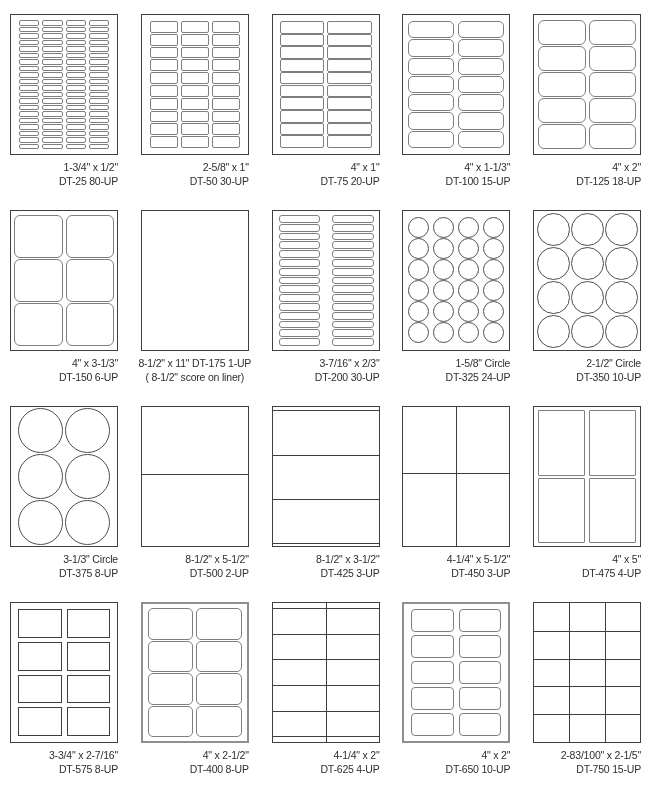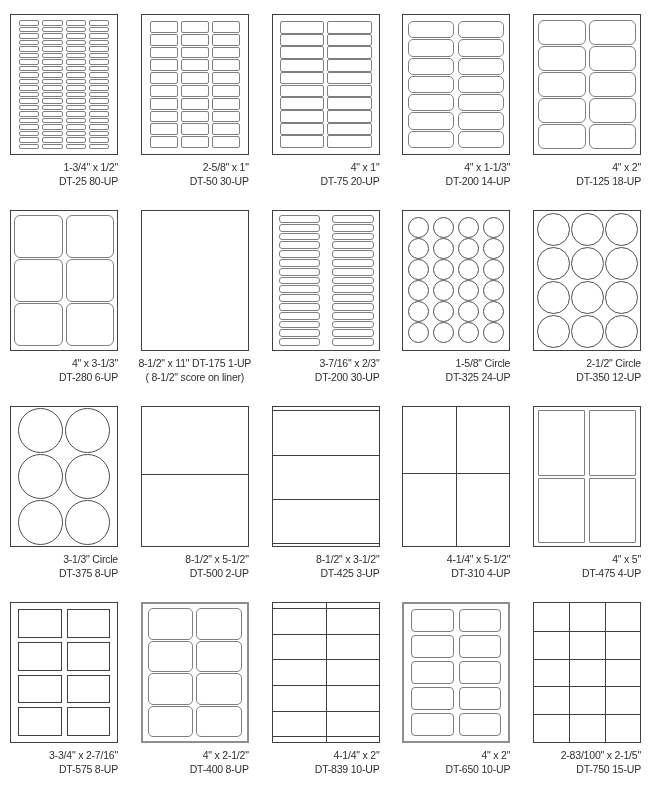--- a/index.html
+++ b/index.html
@@ -219,21 +219,21 @@
         <div class="label" style="left: 55px; top: 60.8571px; width: 46px; height: 17.2857px; border-radius: 5px; border-color: rgb(127, 127, 127);"></div>
         <div class="label" style="left: 5px; top: 79.1429px; width: 46px; height: 17.2857px; border-radius: 5px; border-color: rgb(127, 127, 127);"></div>
         <div class="label" style="left: 55px; top: 79.1429px; width: 46px; height: 17.2857px; border-radius: 5px; border-color: rgb(127, 127, 127);"></div>
         <div class="label" style="left: 5px; top: 97.4286px; width: 46px; height: 17.2857px; border-radius: 5px; border-color: rgb(127, 127, 127);"></div>
         <div class="label" style="left: 55px; top: 97.4286px; width: 46px; height: 17.2857px; border-radius: 5px; border-color: rgb(127, 127, 127);"></div>
         <div class="label" style="left: 5px; top: 115.714px; width: 46px; height: 17.2857px; border-radius: 5px; border-color: rgb(127, 127, 127);"></div>
         <div class="label" style="left: 55px; top: 115.714px; width: 46px; height: 17.2857px; border-radius: 5px; border-color: rgb(127, 127, 127);"></div>
       </div>
     <div class="cap">
       <div>4" x 1-1/3"</div>
-      <div>DT-200 14-UP</div>
+      <div>DT-100 15-UP</div>
     </div>
   </div>
 
   <div class="card">
     <div class="sheet">
         <div class="label" style="left: 4px; top: 5px; width: 47.5px; height: 25px; border-radius: 6px; border-color: rgb(127, 127, 127);"></div>
         <div class="label" style="left: 54.5px; top: 5px; width: 47.5px; height: 25px; border-radius: 6px; border-color: rgb(127, 127, 127);"></div>
         <div class="label" style="left: 4px; top: 31px; width: 47.5px; height: 25px; border-radius: 6px; border-color: rgb(127, 127, 127);"></div>
         <div class="label" style="left: 54.5px; top: 31px; width: 47.5px; height: 25px; border-radius: 6px; border-color: rgb(127, 127, 127);"></div>
         <div class="label" style="left: 4px; top: 57px; width: 47.5px; height: 25px; border-radius: 6px; border-color: rgb(127, 127, 127);"></div>
@@ -253,21 +253,21 @@
     <div class="sheet">
         <div class="label" style="left: 3px; top: 4px; width: 48.5px; height: 43px; border-radius: 6px; border-color: rgb(127, 127, 127);"></div>
         <div class="label" style="left: 54.5px; top: 4px; width: 48.5px; height: 43px; border-radius: 6px; border-color: rgb(127, 127, 127);"></div>
         <div class="label" style="left: 3px; top: 48px; width: 48.5px; height: 43px; border-radius: 6px; border-color: rgb(127, 127, 127);"></div>
         <div class="label" style="left: 54.5px; top: 48px; width: 48.5px; height: 43px; border-radius: 6px; border-color: rgb(127, 127, 127);"></div>
         <div class="label" style="left: 3px; top: 92px; width: 48.5px; height: 43px; border-radius: 6px; border-color: rgb(127, 127, 127);"></div>
         <div class="label" style="left: 54.5px; top: 92px; width: 48.5px; height: 43px; border-radius: 6px; border-color: rgb(127, 127, 127);"></div>
       </div>
     <div class="cap">
       <div>4" x 3-1/3"</div>
-      <div>DT-280 6-UP</div>
+      <div>DT-150 6-UP</div>
     </div>
   </div>
 
   <div class="card">
     <div class="sheet"></div>
     <div class="cap center">
       <div>8-1/2" x 11" DT-175 1-UP</div>
       <div>( 8-1/2" score on liner)</div>
     </div>
   </div>
@@ -354,21 +354,21 @@
         <div class="circle" style="left: 71px; top: 36px; width: 33px; height: 33px;"></div>
         <div class="circle" style="left: 3px; top: 70px; width: 33px; height: 33px;"></div>
         <div class="circle" style="left: 37px; top: 70px; width: 33px; height: 33px;"></div>
         <div class="circle" style="left: 71px; top: 70px; width: 33px; height: 33px;"></div>
         <div class="circle" style="left: 3px; top: 104px; width: 33px; height: 33px;"></div>
         <div class="circle" style="left: 37px; top: 104px; width: 33px; height: 33px;"></div>
         <div class="circle" style="left: 71px; top: 104px; width: 33px; height: 33px;"></div>
       </div>
     <div class="cap">
       <div>2-1/2" Circle</div>
-      <div>DT-350 12-UP</div>
+      <div>DT-350 10-UP</div>
     </div>
   </div>
 
   <div class="card">
     <div class="sheet">
         <div class="circle" style="left: 7px; top: 1px; width: 45px; height: 45px;"></div>
         <div class="circle" style="left: 54px; top: 1px; width: 45px; height: 45px;"></div>
         <div class="circle" style="left: 7px; top: 47px; width: 45px; height: 45px;"></div>
         <div class="circle" style="left: 54px; top: 47px; width: 45px; height: 45px;"></div>
         <div class="circle" style="left: 7px; top: 93px; width: 45px; height: 45px;"></div>
@@ -403,21 +403,21 @@
     </div>
   </div>
 
   <div class="card">
     <div class="sheet">
         <div class="hline" style="top: 47.5%;"></div>
         <div class="vline" style="left: 50%;"></div>
       </div>
     <div class="cap">
       <div>4-1/4" x 5-1/2"</div>
-      <div>DT-310 4-UP</div>
+      <div>DT-450 3-UP</div>
     </div>
   </div>
 
   <div class="card">
     <div class="sheet">
         <div class="label" style="left: 4px; top: 3px; width: 47px; height: 65.5px; border-radius: 1px; border-color: rgb(127, 127, 127);"></div>
         <div class="label" style="left: 55px; top: 3px; width: 47px; height: 65.5px; border-radius: 1px; border-color: rgb(127, 127, 127);"></div>
         <div class="label" style="left: 4px; top: 70.5px; width: 47px; height: 65.5px; border-radius: 1px; border-color: rgb(127, 127, 127);"></div>
         <div class="label" style="left: 55px; top: 70.5px; width: 47px; height: 65.5px; border-radius: 1px; border-color: rgb(127, 127, 127);"></div>
       </div>
@@ -466,21 +466,21 @@
         <div class="hline" style="top: 3.5%;"></div>
         <div class="hline" style="top: 22%;"></div>
         <div class="hline" style="top: 40.5%;"></div>
         <div class="hline" style="top: 59%;"></div>
         <div class="hline" style="top: 77.5%;"></div>
         <div class="hline" style="top: 96%;"></div>
         <div class="vline" style="left: 50%;"></div>
       </div>
     <div class="cap">
       <div>4-1/4" x 2"</div>
-      <div>DT-839 10-UP</div>
+      <div>DT-625 4-UP</div>
     </div>
   </div>
 
   <div class="card">
     <div class="sheet thick">
         <div class="label" style="left: 7px; top: 5px; width: 42.5px; height: 23px; border-radius: 4px; border-color: rgb(127, 127, 127);"></div>
         <div class="label" style="left: 54.5px; top: 5px; width: 42.5px; height: 23px; border-radius: 4px; border-color: rgb(127, 127, 127);"></div>
         <div class="label" style="left: 7px; top: 31px; width: 42.5px; height: 23px; border-radius: 4px; border-color: rgb(127, 127, 127);"></div>
         <div class="label" style="left: 54.5px; top: 31px; width: 42.5px; height: 23px; border-radius: 4px; border-color: rgb(127, 127, 127);"></div>
         <div class="label" style="left: 7px; top: 57px; width: 42.5px; height: 23px; border-radius: 4px; border-color: rgb(127, 127, 127);"></div>

